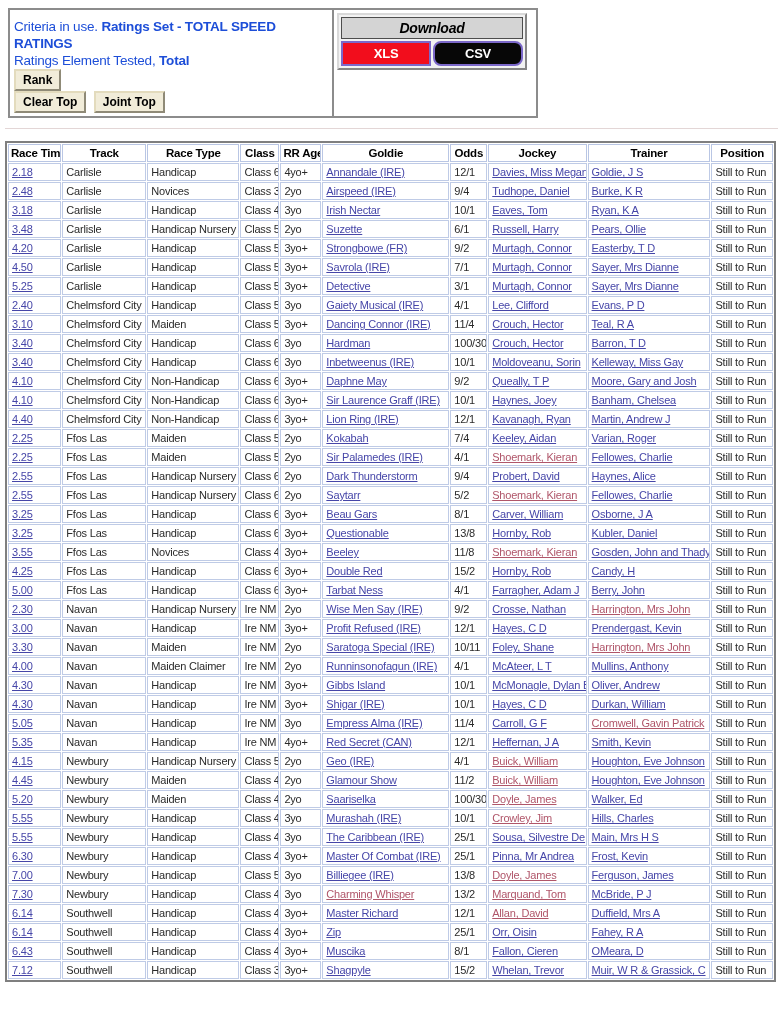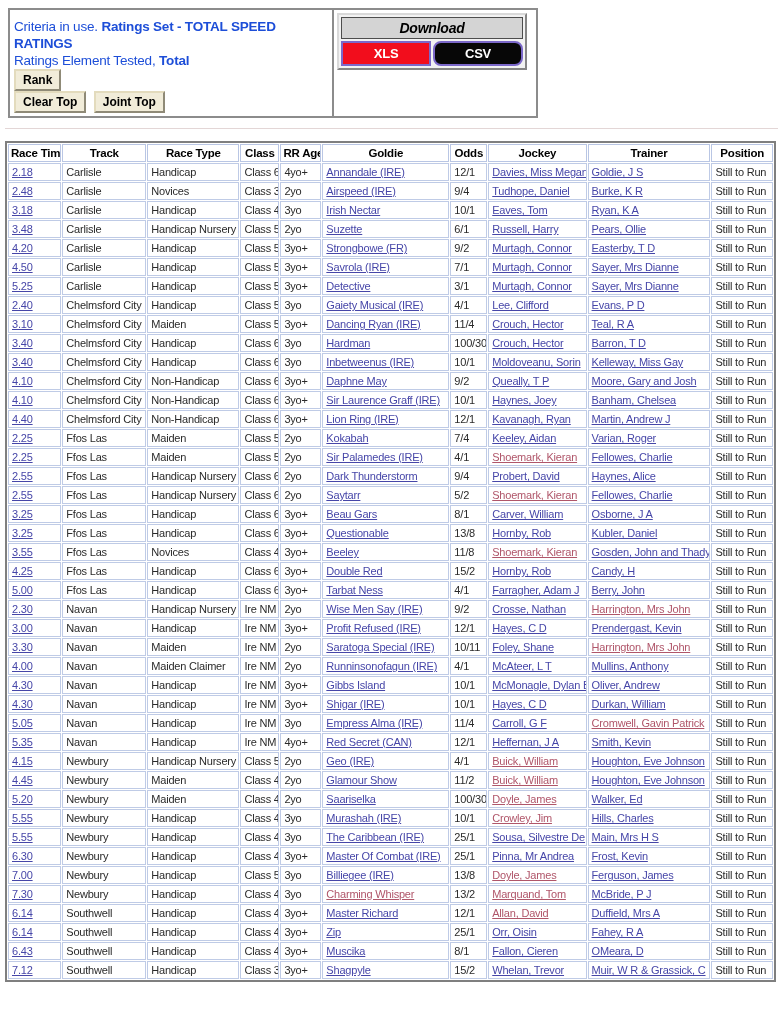--- a/index.html
+++ b/index.html
@@ -261,21 +261,21 @@
           <td><a href="#">Lee, Clifford</a></td>
           <td><a href="#">Evans, P D</a></td>
           <td>Still to Run</td>
         </tr>
         <tr>
           <td><a href="#">3.10</a></td>
           <td>Chelmsford City</td>
           <td>Maiden</td>
           <td>Class 5</td>
           <td>3yo+</td>
-          <td><a href="#">Dancing Ryan (IRE)</a></td>
+          <td><a href="#">Dancing Connor (IRE)</a></td>
           <td>11/4</td>
           <td><a href="#">Crouch, Hector</a></td>
           <td><a href="#">Teal, R A</a></td>
           <td>Still to Run</td>
         </tr>
         <tr>
           <td><a href="#">3.40</a></td>
           <td>Chelmsford City</td>
           <td>Handicap</td>
           <td>Class 6</td>

